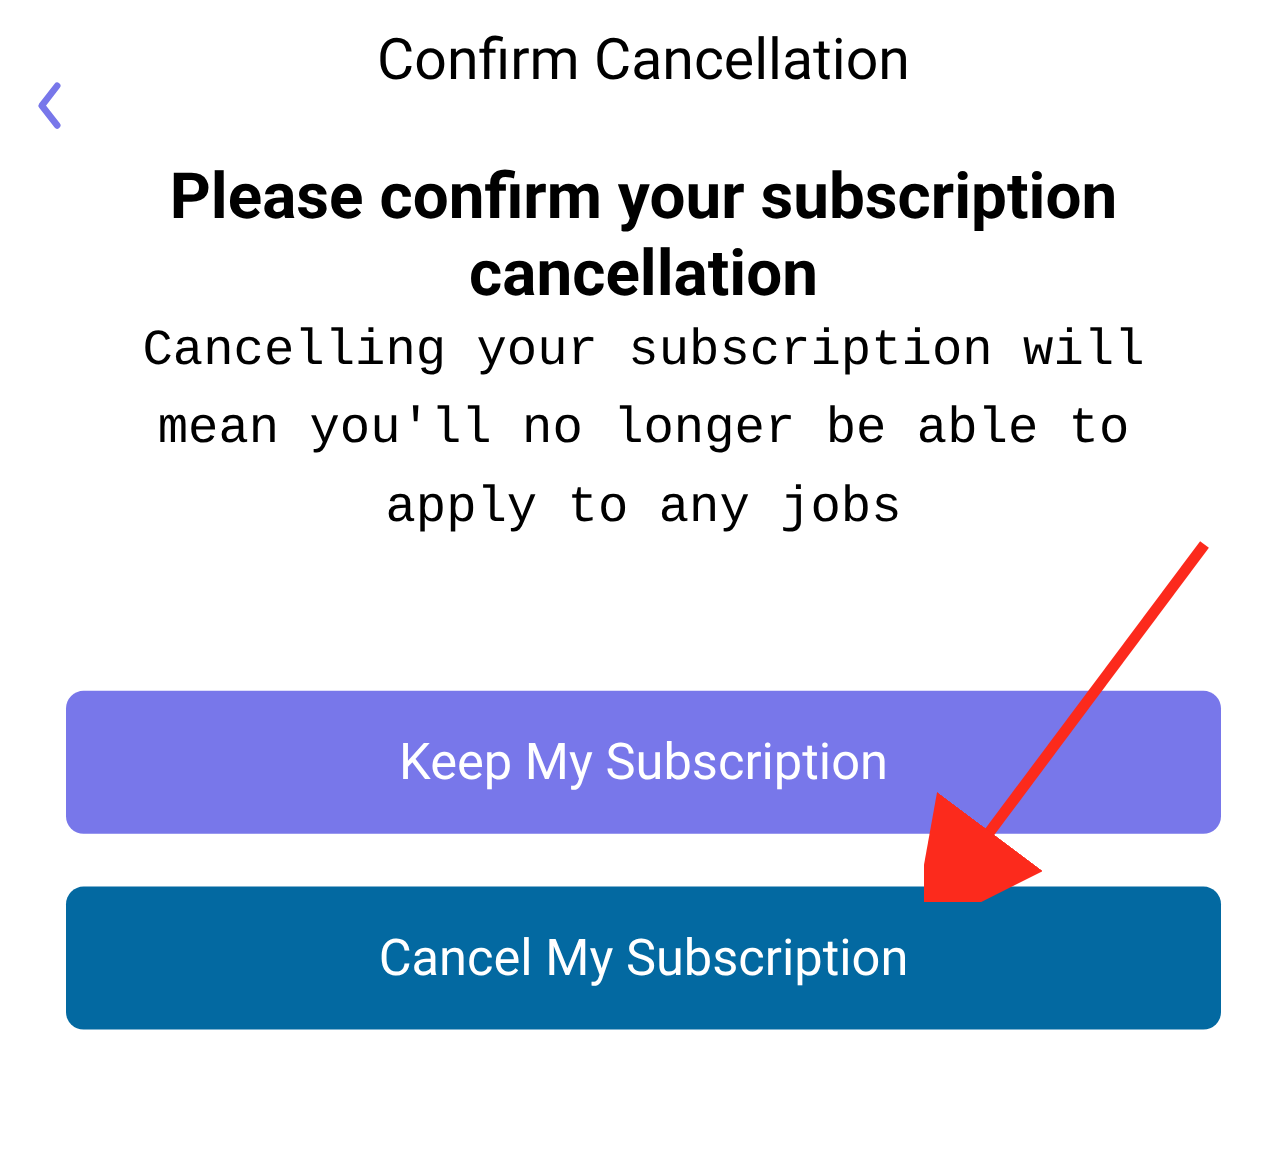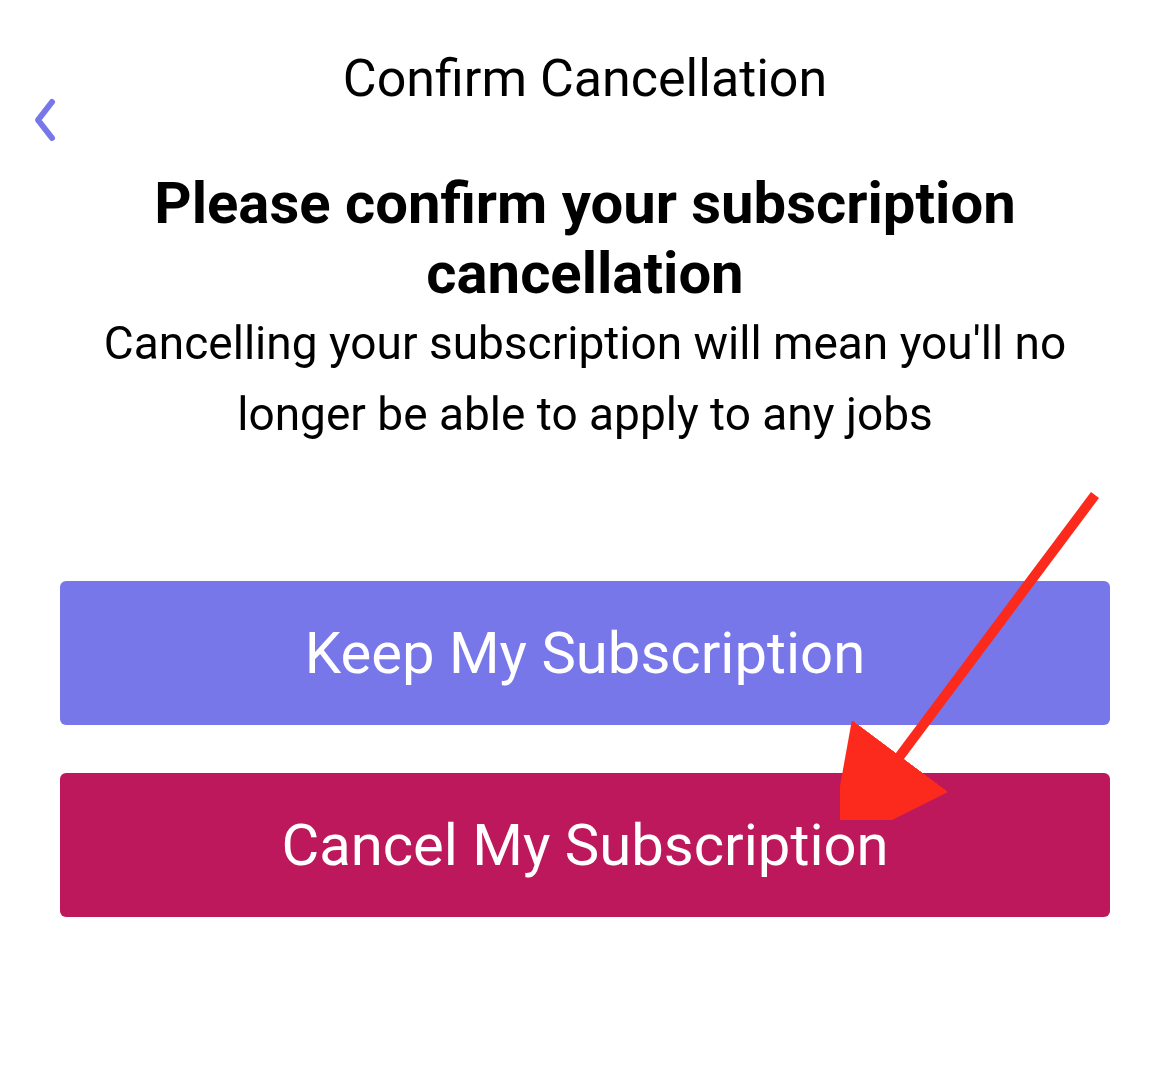--- a/index.html
+++ b/index.html
@@ -12,21 +12,20 @@
       background: #ffffff;
       width: 1170px;
       height: 1066px;
       position: relative;
     }
     .header {
       display: flex;
       align-items: center;
       padding: 24px 30px 20px 30px;
       position: relative;
-      margin-top: 24px;
     }
     .back-icon {
       position: absolute;
       left: 30px;
       top: 72px;
       cursor: pointer;
     }
     .back-icon svg {
       width: 28px;
       height: 48px;
@@ -48,42 +47,43 @@
       color: #000000;
       line-height: 1.2;
     }
     .confirm-description {
       font-size: 46px;
       font-weight: 400;
       color: #000000;
       line-height: 1.55;
       margin-bottom: 130px;
       padding: 0 10px;
+      font-family: Liberation Mono, monospace;
     }
     .button-container {
       padding: 0 0px;
     }
     .btn {
       width: 100%;
       padding: 38px 20px;
-      font-size: 58px;
+      font-size: 46px;
       font-weight: 400;
       color: #ffffff;
       border: none;
-      border-radius: 6px;
+      border-radius: 16px;
       cursor: pointer;
       font-family: inherit;
       display: block;
     }
     .btn-keep {
       background: #7877ea;
       margin-bottom: 48px;
     }
     .btn-cancel {
-      background: #be185d;
+      background: #0369a1;
     }
     .annotation-arrow {
       position: absolute;
       pointer-events: none;
     }
   </style>
 </head>
 <body>
 
 <div class="header">

